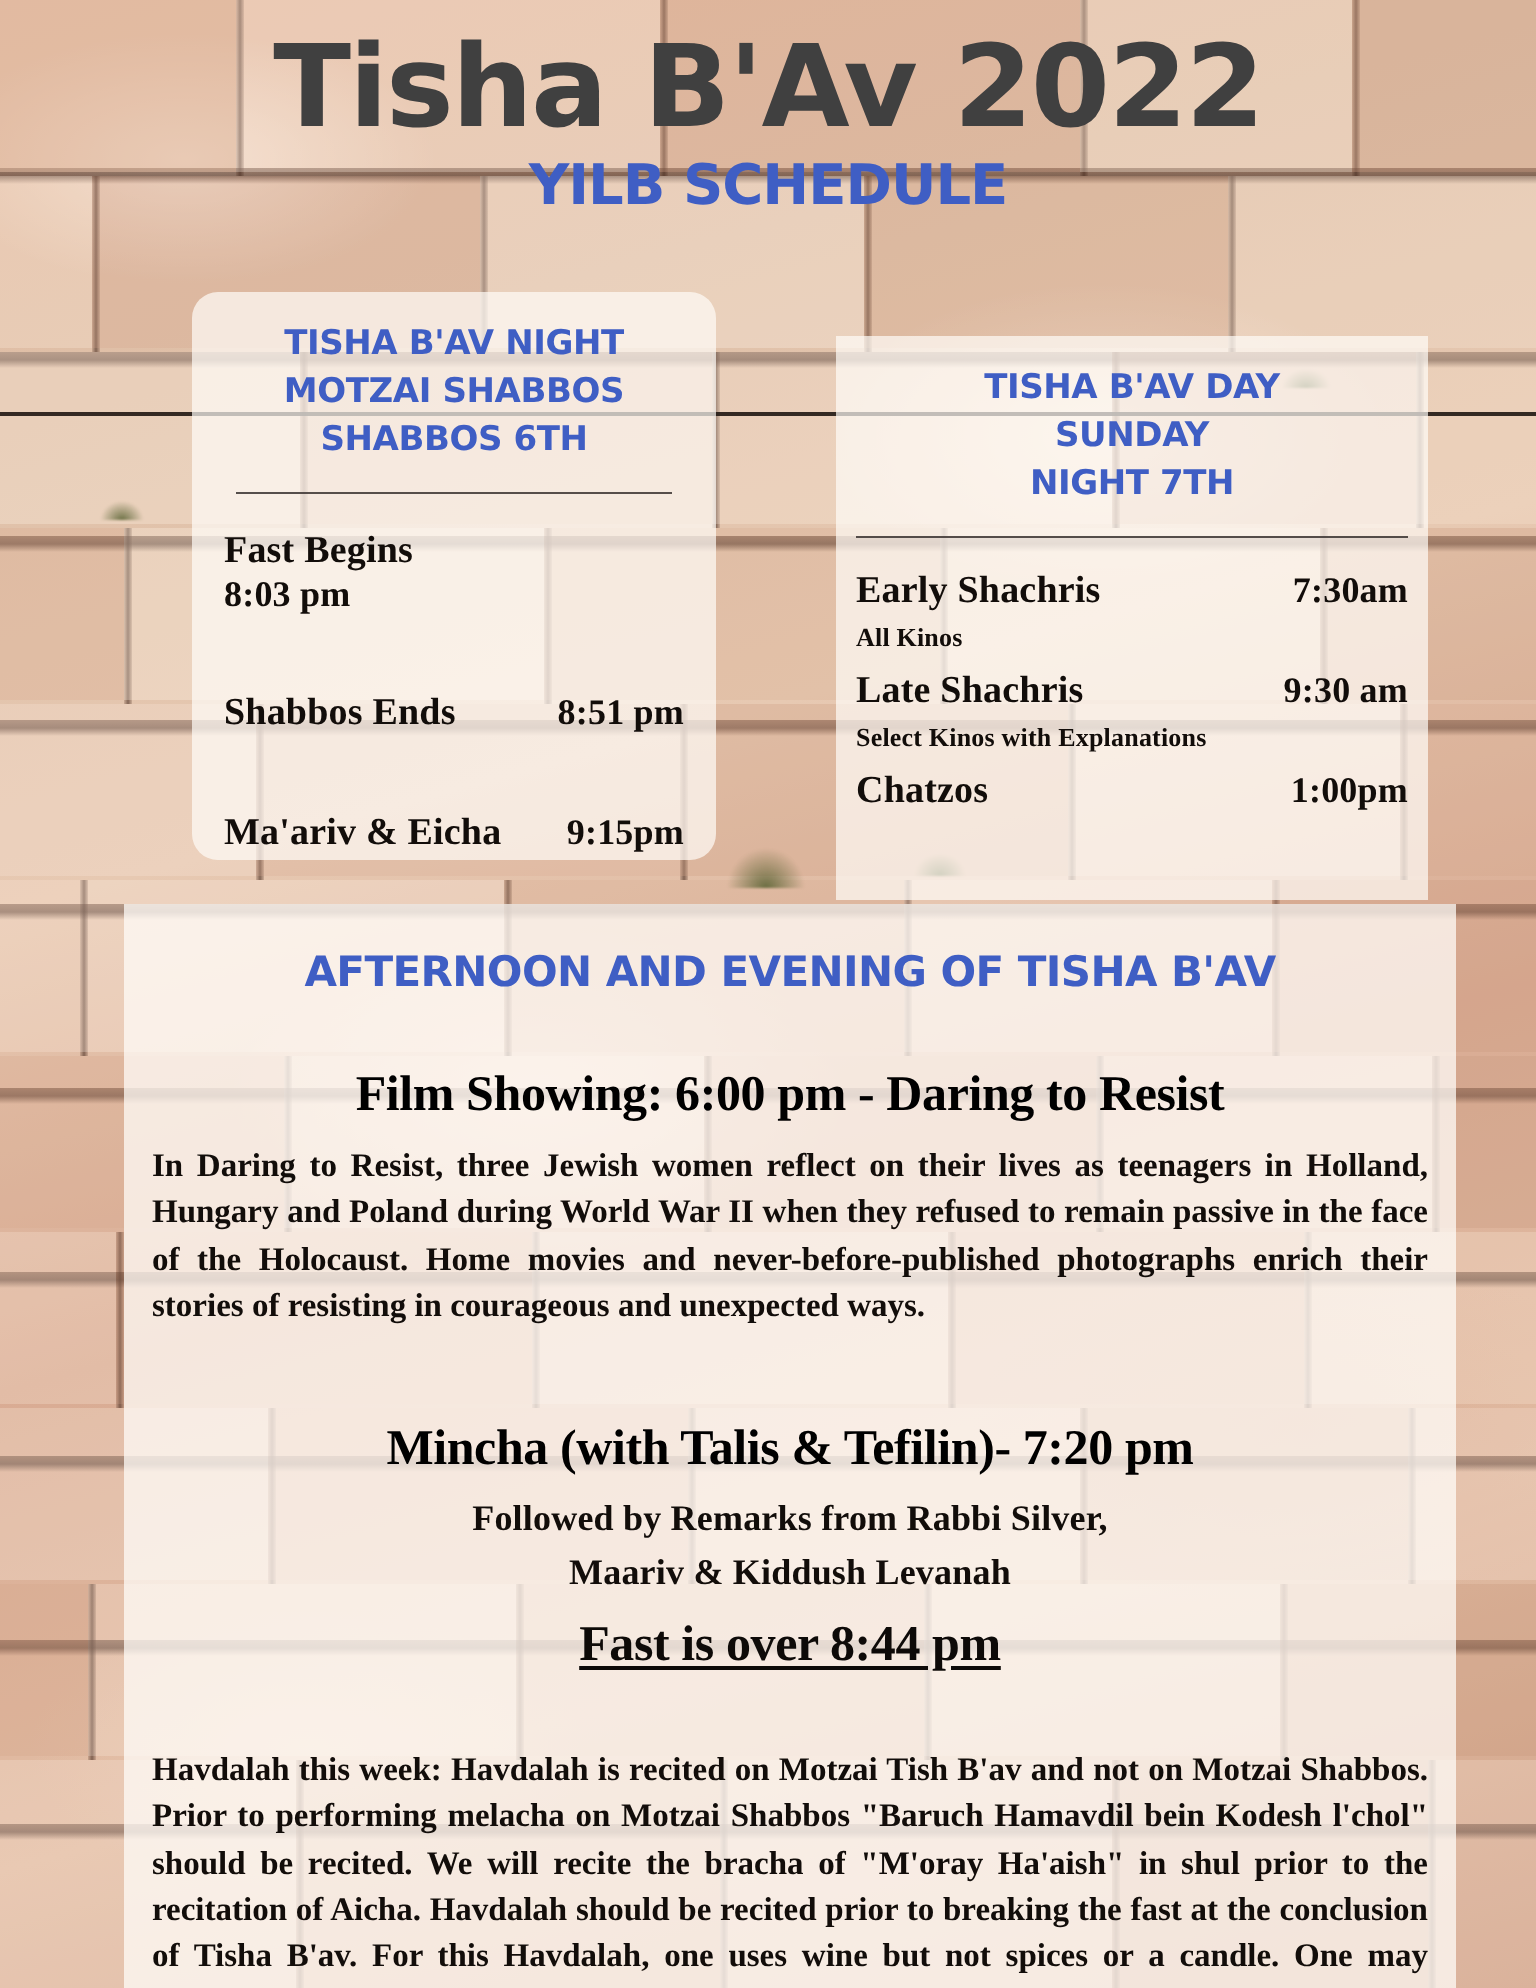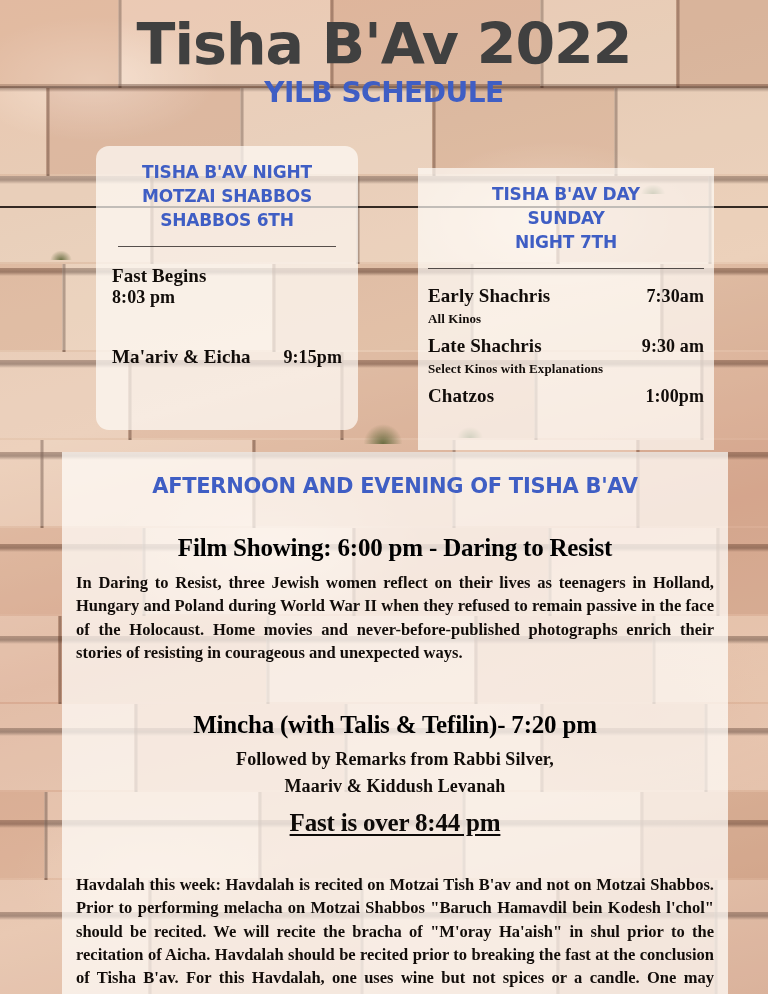--- a/index.html
+++ b/index.html
@@ -356,20 +356,24 @@
         <span class="ln">SHABBOS 6TH</span>
       </div>
 
       <div class="divider" style="margin:14px 6px 0 6px;"></div>
 
       <div class="rows" style="margin-top:18px;">
         <div class="srow" style="margin-bottom:38px;flex-direction:column;">
           <span class="nm">Fast Begins</span>
           <span class="tm">8:03 pm</span>
         </div>
+        <div class="srow" style="margin-bottom:38px;">
+          <span class="nm">Shabbos Ends</span>
+          <span class="tm">8:51 pm</span>
+        </div>
         <div class="srow">
           <span class="nm">Ma'ariv &amp; Eicha</span>
           <span class="tm">9:15pm</span>
         </div>
       </div>
     </div>
   </div>
 
   <div class="panel" id="panel-day">
     <div class="panel-inner" style="padding:14px 10px 0 10px;">

